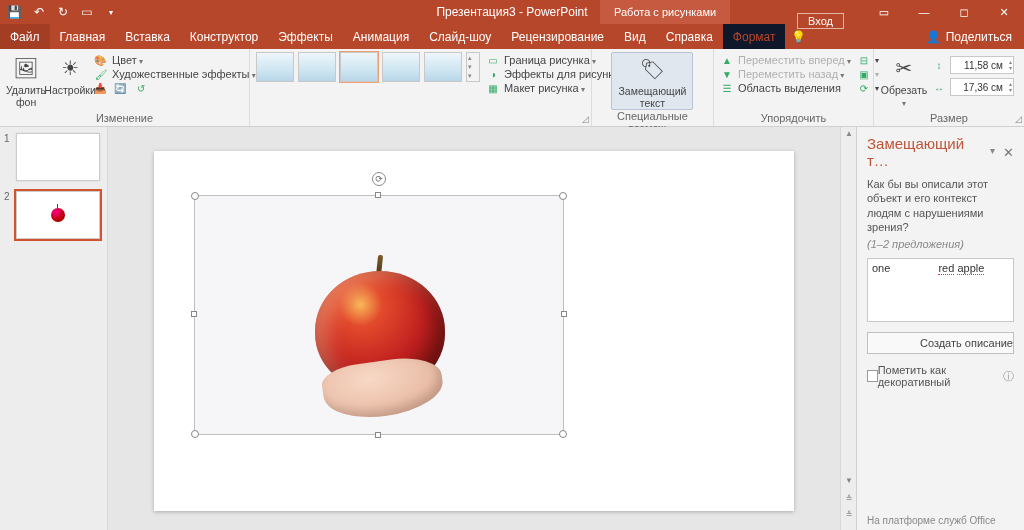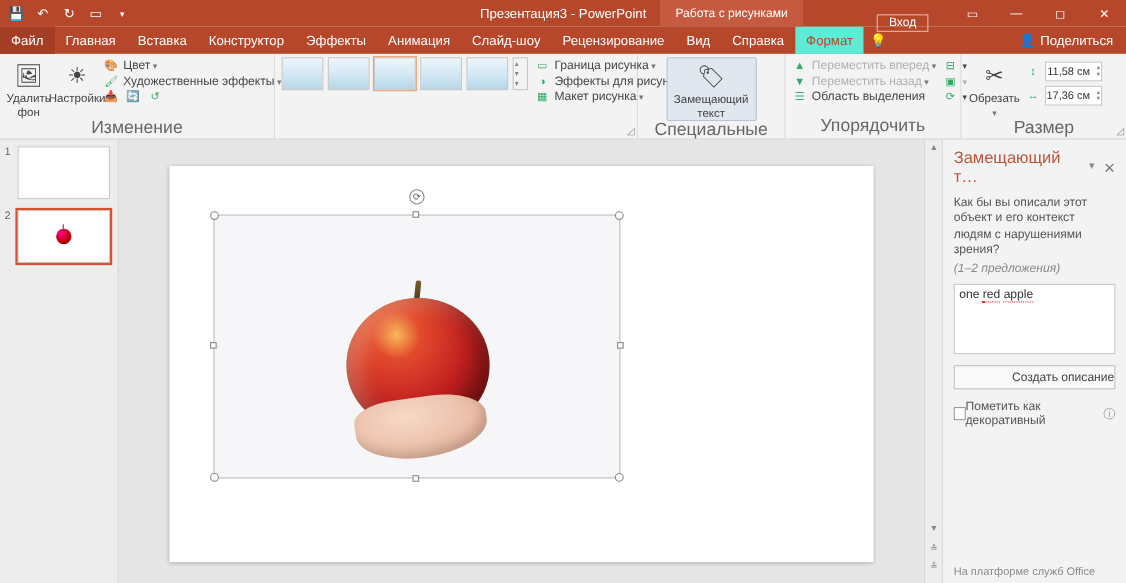--- a/index.html
+++ b/index.html
@@ -12,42 +12,42 @@
   .title-center { position: absolute; left: 50%; transform: translateX(-50%); font-size: 12px; color: #fff; white-space: nowrap; }
   .ctx-tab-title { position: absolute; left: 600px; top:0; height:24px; display:flex; align-items:center; padding:0 14px; font-size: 11px; color:#fff; background:#c55a40; }
   .titlebar-right { position:absolute; right:0; top:0; display:flex; align-items:center; height:24px; }
   .signin { border:1px solid rgba(255,255,255,.6); padding:1px 10px; font-size:11px; color:#fff; margin-right:20px;margin-top:18px; }
   .win-btn { width:40px; height:24px; display:flex; align-items:center; justify-content:center; color:#fff; font-size:11px; }
 
   
   .menubar { height: 25px; background: #b7472a; display:flex; align-items:center; }
   .tab { color:#fff; padding: 0 10px; height:25px; display:flex; align-items:center; font-size:12px; cursor:default; }
   .tab.file { background:#a33e24; }
-  .tab.active { background:#5eead4; color:#b7472a; }
+  .tab.active { background:#0f172a; color:#b7472a; }
   .menubar .lamp { color:#fff; padding:0 6px; font-size:12px; }
   .tellme { color:#fff; font-size:12px; padding:0 6px; }
   .share { margin-left:auto; color:#fff; font-size:12px; padding:0 12px; display:flex; align-items:center; gap:4px; }
 
   
   .ribbon { height: 78px; background:#f3f3f3; border-bottom:1px solid #d0d0d0; display:flex; }
   .group { border-right:1px solid #dcdcdc; padding: 3px 6px 0 6px; display:flex; flex-direction:column; position:relative; }
   .group-body { flex:1; display:flex; align-items:flex-start; }
-  .group-label { text-align:center; font-size:16px; color:#666; padding-bottom:2px; }
+  .group-label { text-align:center; font-size:11px; color:#666; padding-bottom:2px; }
   .bigbtn { display:flex; flex-direction:column; align-items:center; justify-content:flex-start; width:48px; text-align:center; gap:2px; padding-top:2px; font-size:10.5px; color:#444; }
   .bigbtn .ico { width:28px; height:28px; display:flex; align-items:center; justify-content:center; font-size:20px; }
   .stackmenu { display:flex; flex-direction:column; gap:2px; font-size:11px; color:#444; padding-top:2px; }
   .stackmenu .row { display:flex; align-items:center; gap:4px; white-space:nowrap; }
   .drop::after { content:" ▾"; font-size:8px; color:#777; }
   .gallery { display:flex; gap:4px; align-items:center; }
   .thumb { width:38px; height:30px; border:1px solid #c8c8c8; background:linear-gradient(#eef6fb,#cfe6f2 60%,#b7d6e8); position:relative; }
   .thumb.sel { outline:1px solid #f0a070; }
   .gal-more { width:14px; height:30px; border:1px solid #c8c8c8; display:flex; flex-direction:column; justify-content:space-between; font-size:7px; color:#888; padding:1px; }
   .mini-ico { width:14px; height:12px; display:inline-flex; align-items:center; justify-content:center; font-size:10px; color:#3a6; }
   .disabled { color:#b0b0b0; }
-  .sizebox { width:52px; height:18px; border:1px solid #c8c8c8; background:#fff; display:inline-flex; align-items:center; justify-content:flex-end; padding:0 10px 0 2px; font-size:10px; color:#333; position:relative; }
+  .sizebox { width:64px; height:18px; border:1px solid #c8c8c8; background:#fff; display:inline-flex; align-items:center; justify-content:flex-end; padding:0 10px 0 2px; font-size:10px; color:#333; position:relative; }
   .sizebox::after { content:"▴\A▾"; white-space:pre; font-size:6px; line-height:6px; color:#888; position:absolute; right:1px; }
   .dlg-launch { position:absolute; right:2px; bottom:2px; font-size:9px; color:#888; }
 
   
   .workarea { display:flex; height: calc(530px - 24px - 25px - 78px); }
   .thumbs { width:108px; background:#ededed; border-right:1px solid #d8d8d8; padding:6px 4px; }
   .slide-thumb-wrap { display:flex; gap:4px; margin-bottom:10px; }
   .slide-num { font-size:10px; color:#666; width:8px; }
   .slide-thumb { width:84px; height:48px; background:#fff; border:1px solid #ccc; box-shadow:0 0 2px rgba(0,0,0,.1); position:relative; display:flex; align-items:center; justify-content:center; }
   .slide-thumb.selected { outline:2px solid #d35230; }
@@ -298,21 +298,21 @@
   <div class="pane">
     <div class="pane-header">
       <div class="pane-title">Замещающий т…</div>
       <div style="display:flex;gap:8px;">
         <span style="color:#888;font-size:10px;">▾</span>
         <span class="pane-close">✕</span>
       </div>
     </div>
     <div class="pane-desc">Как бы вы описали этот объект и его контекст людям с нарушениями зрения?</div>
     <div class="pane-hint">(1–2 предложения)</div>
-    <div class="alt-textarea">one <span style="border-bottom:1px dotted #d33;">red</span> <span style="border-bottom:1px dotted #d33;">apple</span></div>
+    <div class="alt-textarea">one <span style="border-bottom:1px dotted #d33;margin-left:45px;">red</span> <span style="border-bottom:1px dotted #d33;">apple</span></div>
     <div class="gen-btn">Создать описание</div>
     <div class="deco-row">
       <div class="chk"></div>
       <span>Пометить как декоративный</span>
       <span style="color:#999;">ⓘ</span>
     </div>
     <div class="pane-footer">На платформе служб Office</div>
   </div>
 </div>
 

